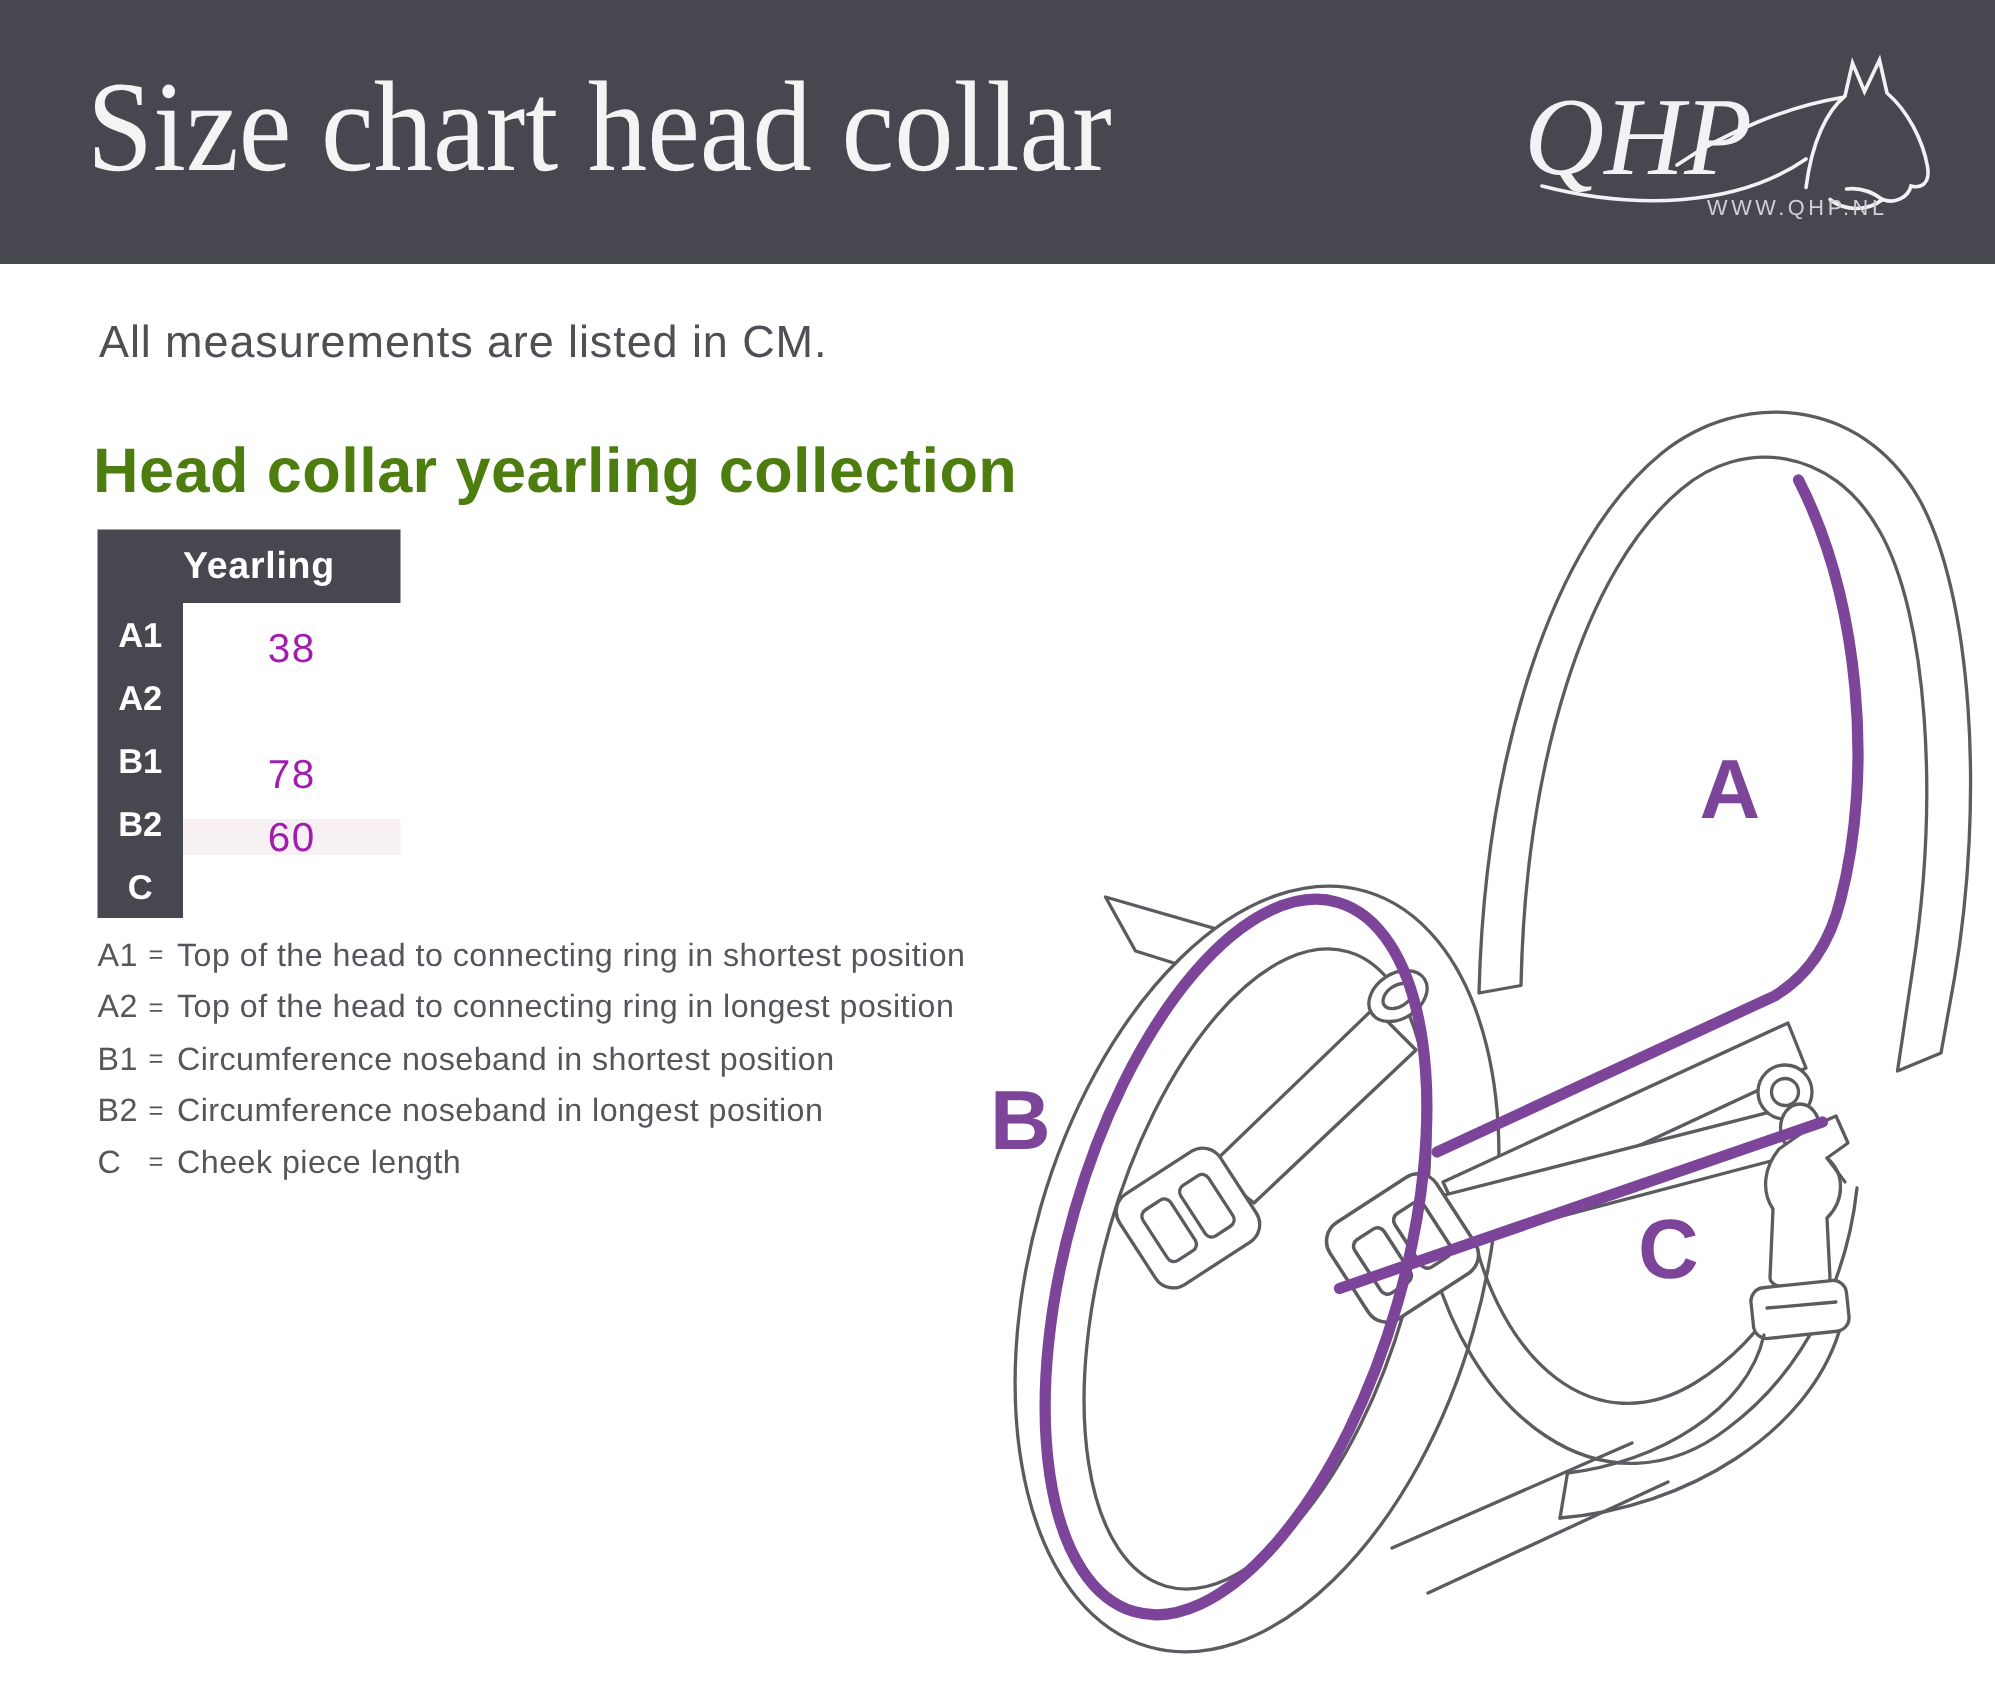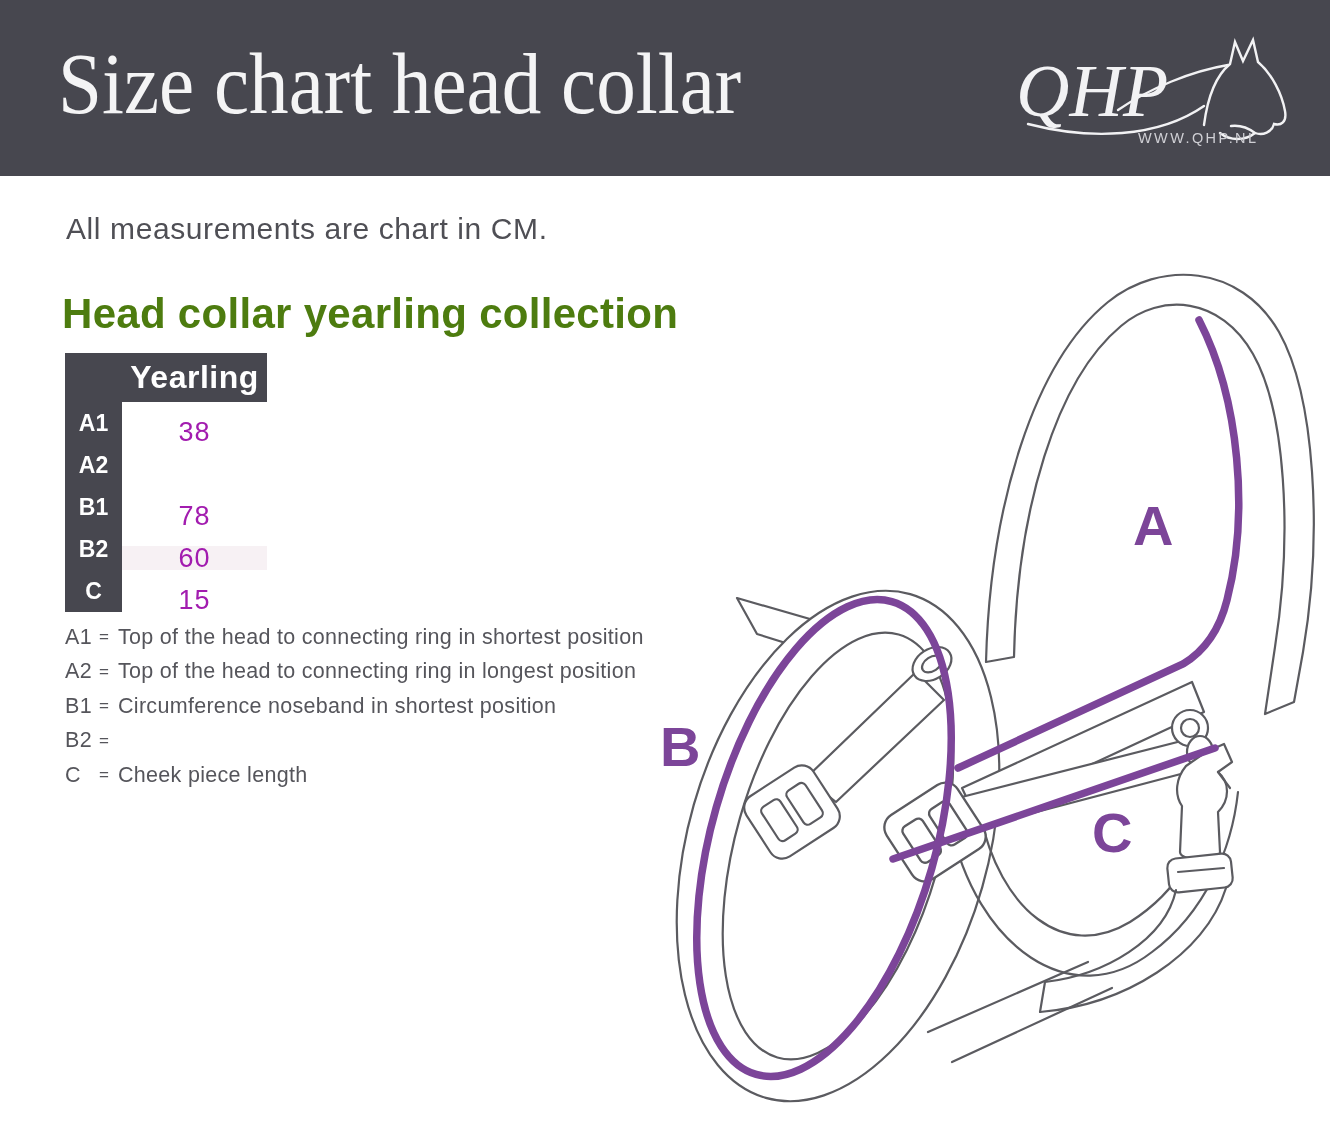--- a/index.html
+++ b/index.html
@@ -27,21 +27,21 @@
   }
   
   .section-heading{
     position:absolute;left:62px;top:290px;
     font-size:42px;font-weight:700;color:#4d7c0f;letter-spacing:.3px;
   }
   
   .size-table{position:absolute;left:65px;top:353px;width:202px;}
   .thead{height:49px;background:#47474f;display:flex;align-items:center;}
   .thead .corner{width:57px;height:100%;}
-  .thead .colhead{flex:1;text-align:center;color:#ffffff;font-weight:700;font-size:32px;letter-spacing:.5px;}
+  .thead .colhead{flex:1;color:#ffffff;font-weight:700;font-size:25px;letter-spacing:.5px;}
   .trow{display:flex;height:42px;}
   .tlabel{
     width:57px;background:#47474f;color:#ffffff;font-weight:700;font-size:23px;
     display:flex;align-items:center;justify-content:center;
   }
   .tvalue{
     flex:1;display:flex;align-items:center;justify-content:center;
     font-size:27px;color:#a21caf;background:#ffffff;letter-spacing:1px;margin-top:18px;
   }
   .trow.alt .tvalue{background:#f7f1f4;}
@@ -73,21 +73,21 @@
                                    C 272 104 263 108 255 105 C 245 113 230 113 220 105"></path>
       <path class="logo-stroke" d="M 228 37 C 192 43 150 60 118 82"></path>
       <path class="logo-stroke" d="M 255 105 C 247 99 239 97 231 98"></path>
     </g>
     <text class="logo-text" x="16" y="88">QHP</text>
     <path class="logo-stroke" d="M 28 96 C 90 112 158 110 204 78"></path>
     <text class="logo-site" x="138" y="115">WWW.QHP.NL</text>
   </svg>
 </div>
 
-<div class="intro">All measurements are chart in CM.</div>
+<div class="intro">All measurements are listed in CM.</div>
 
 <div class="section-heading">Head collar yearling collection</div>
 
 <div class="size-table">
   <div class="thead">
     <div class="corner"></div>
     <div class="colhead">Yearling</div>
   </div>
   <div class="trow">
     <div class="tlabel">A1</div>
@@ -99,21 +99,20 @@
   <div class="trow">
     <div class="tlabel">B1</div>
     <div class="tvalue">78</div>
   </div>
   <div class="trow alt">
     <div class="tlabel">B2</div>
     <div class="tvalue">60</div>
   </div>
   <div class="trow">
     <div class="tlabel">C</div>
-    <div class="tvalue">15</div>
   </div>
 </div>
 
 <div class="legend">
   <div class="legend-row">
     <span class="legend-label">A1</span>
     <span class="legend-eq">=</span>
     <span class="legend-text">Top of the head to connecting ring in shortest position</span>
   </div>
   <div class="legend-row">
@@ -122,20 +121,21 @@
     <span class="legend-text">Top of the head to connecting ring in longest position</span>
   </div>
   <div class="legend-row">
     <span class="legend-label">B1</span>
     <span class="legend-eq">=</span>
     <span class="legend-text">Circumference noseband in shortest position</span>
   </div>
   <div class="legend-row">
     <span class="legend-label">B2</span>
     <span class="legend-eq">=</span>
+    <span class="legend-text">Circumference noseband in longest position</span>
   </div>
   <div class="legend-row">
     <span class="legend-label">C</span>
     <span class="legend-eq">=</span>
     <span class="legend-text">Cheek piece length</span>
   </div>
 </div>
 
 <svg class="diagram" viewBox="630 260 700 876" aria-hidden="true">
 

